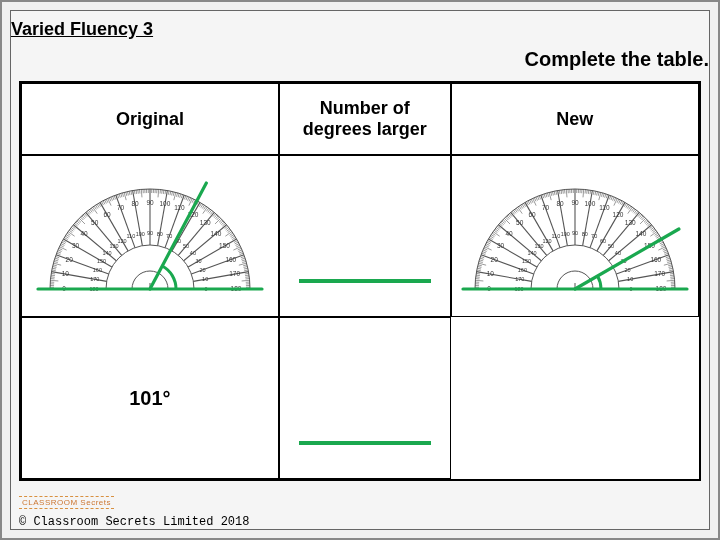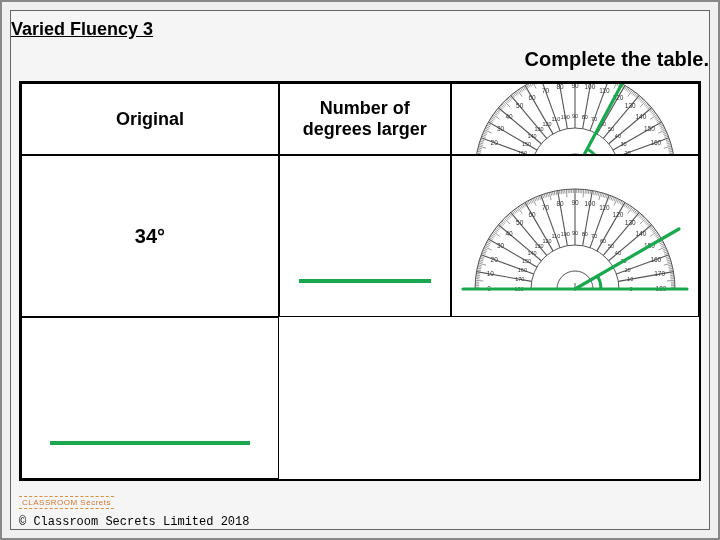--- a/index.html
+++ b/index.html
@@ -113,20 +113,21 @@
 <div class="slide">
   <div class="inner">
 
     <div class="title">Varied Fluency 3</div>
     <div class="instruction">Complete the table.</div>
 
     <div class="table">
 
       <div class="cell th">Original</div>
       <div class="cell th">Number of degrees larger</div>
+      <div class="cell th">New</div>
 
       <div class="cell">
         <svg class="protractor" id="prot-1" viewBox="0 0 240 130">
             <line x1="20" y1="118" x2="220" y2="118" class="prot-outline"></line>
             <path d="M 20 118 A 100 100 0 0 1 220 118" class="prot-outline"></path>
             <path d="M 76 118 A 44 44 0 0 1 164 118" class="prot-outline"></path>
             <path d="M 102 118 A 18 18 0 0 1 138 118" class="prot-outline"></path>
             <line x1="114" y1="118" x2="126" y2="118" class="prot-outline"></line>
             <line x1="120" y1="112" x2="120" y2="118" class="prot-outline"></line>
             <line x1="20" y1="117.99999999999999" x2="76" y2="118" class="prot-tick-major"></line>
@@ -347,23 +348,20 @@
             <text x="204.6934667590499" y="105.06625672064399" text-anchor="middle" class="prot-num">170</text>
             <text x="175.14923416868365" y="110.2757020506519" text-anchor="middle" class="prot-num-inner">10</text>
             <text x="206" y="120" text-anchor="middle" class="prot-num">180</text>
             <text x="176" y="120" text-anchor="middle" class="prot-num-inner">0</text>
             <line x1="8" y1="118" x2="232" y2="118" class="ang-line"></line>
             <line x1="120" y1="118" x2="176.3365875343069" y2="12.046288856928768" class="ang-line"></line>
             <path d="M 146 118 A 26 26 0 0 0 132.20626063243316 95.0433625856679" class="ang-arc"></path>
           </svg>
       </div>
       <div class="cell">
-        <span class="degval">34°</span>
-      </div>
-      <div class="cell">
         <div class="answer-line"></div>
       </div>
 
       <div class="cell">
         <svg class="protractor" id="prot-2" viewBox="0 0 240 130">
             <line x1="20" y1="118" x2="220" y2="118" class="prot-outline"></line>
             <path d="M 20 118 A 100 100 0 0 1 220 118" class="prot-outline"></path>
             <path d="M 76 118 A 44 44 0 0 1 164 118" class="prot-outline"></path>
             <path d="M 102 118 A 18 18 0 0 1 138 118" class="prot-outline"></path>
             <line x1="114" y1="118" x2="126" y2="118" class="prot-outline"></line>
@@ -586,20 +584,23 @@
             <text x="204.6934667590499" y="105.06625672064399" text-anchor="middle" class="prot-num">170</text>
             <text x="175.14923416868365" y="110.2757020506519" text-anchor="middle" class="prot-num-inner">10</text>
             <text x="206" y="120" text-anchor="middle" class="prot-num">180</text>
             <text x="176" y="120" text-anchor="middle" class="prot-num-inner">0</text>
             <line x1="8" y1="118" x2="232" y2="118" class="ang-line"></line>
             <line x1="120" y1="118" x2="223.92304845413264" y2="58.00000000000001" class="ang-line"></line>
             <path d="M 146 118 A 26 26 0 0 0 142.5166604983954 105" class="ang-arc"></path>
           </svg>
       </div>
       <div class="cell">
+        <span class="degval">101°</span>
+      </div>
+      <div class="cell">
         <div class="answer-line"></div>
       </div>
     </div>
 
     <div class="logo">CLASSROOM Secrets</div>
     <div class="copyright">© Classroom Secrets Limited 2018</div>
   </div>
 </div>
 
 </body></html>

